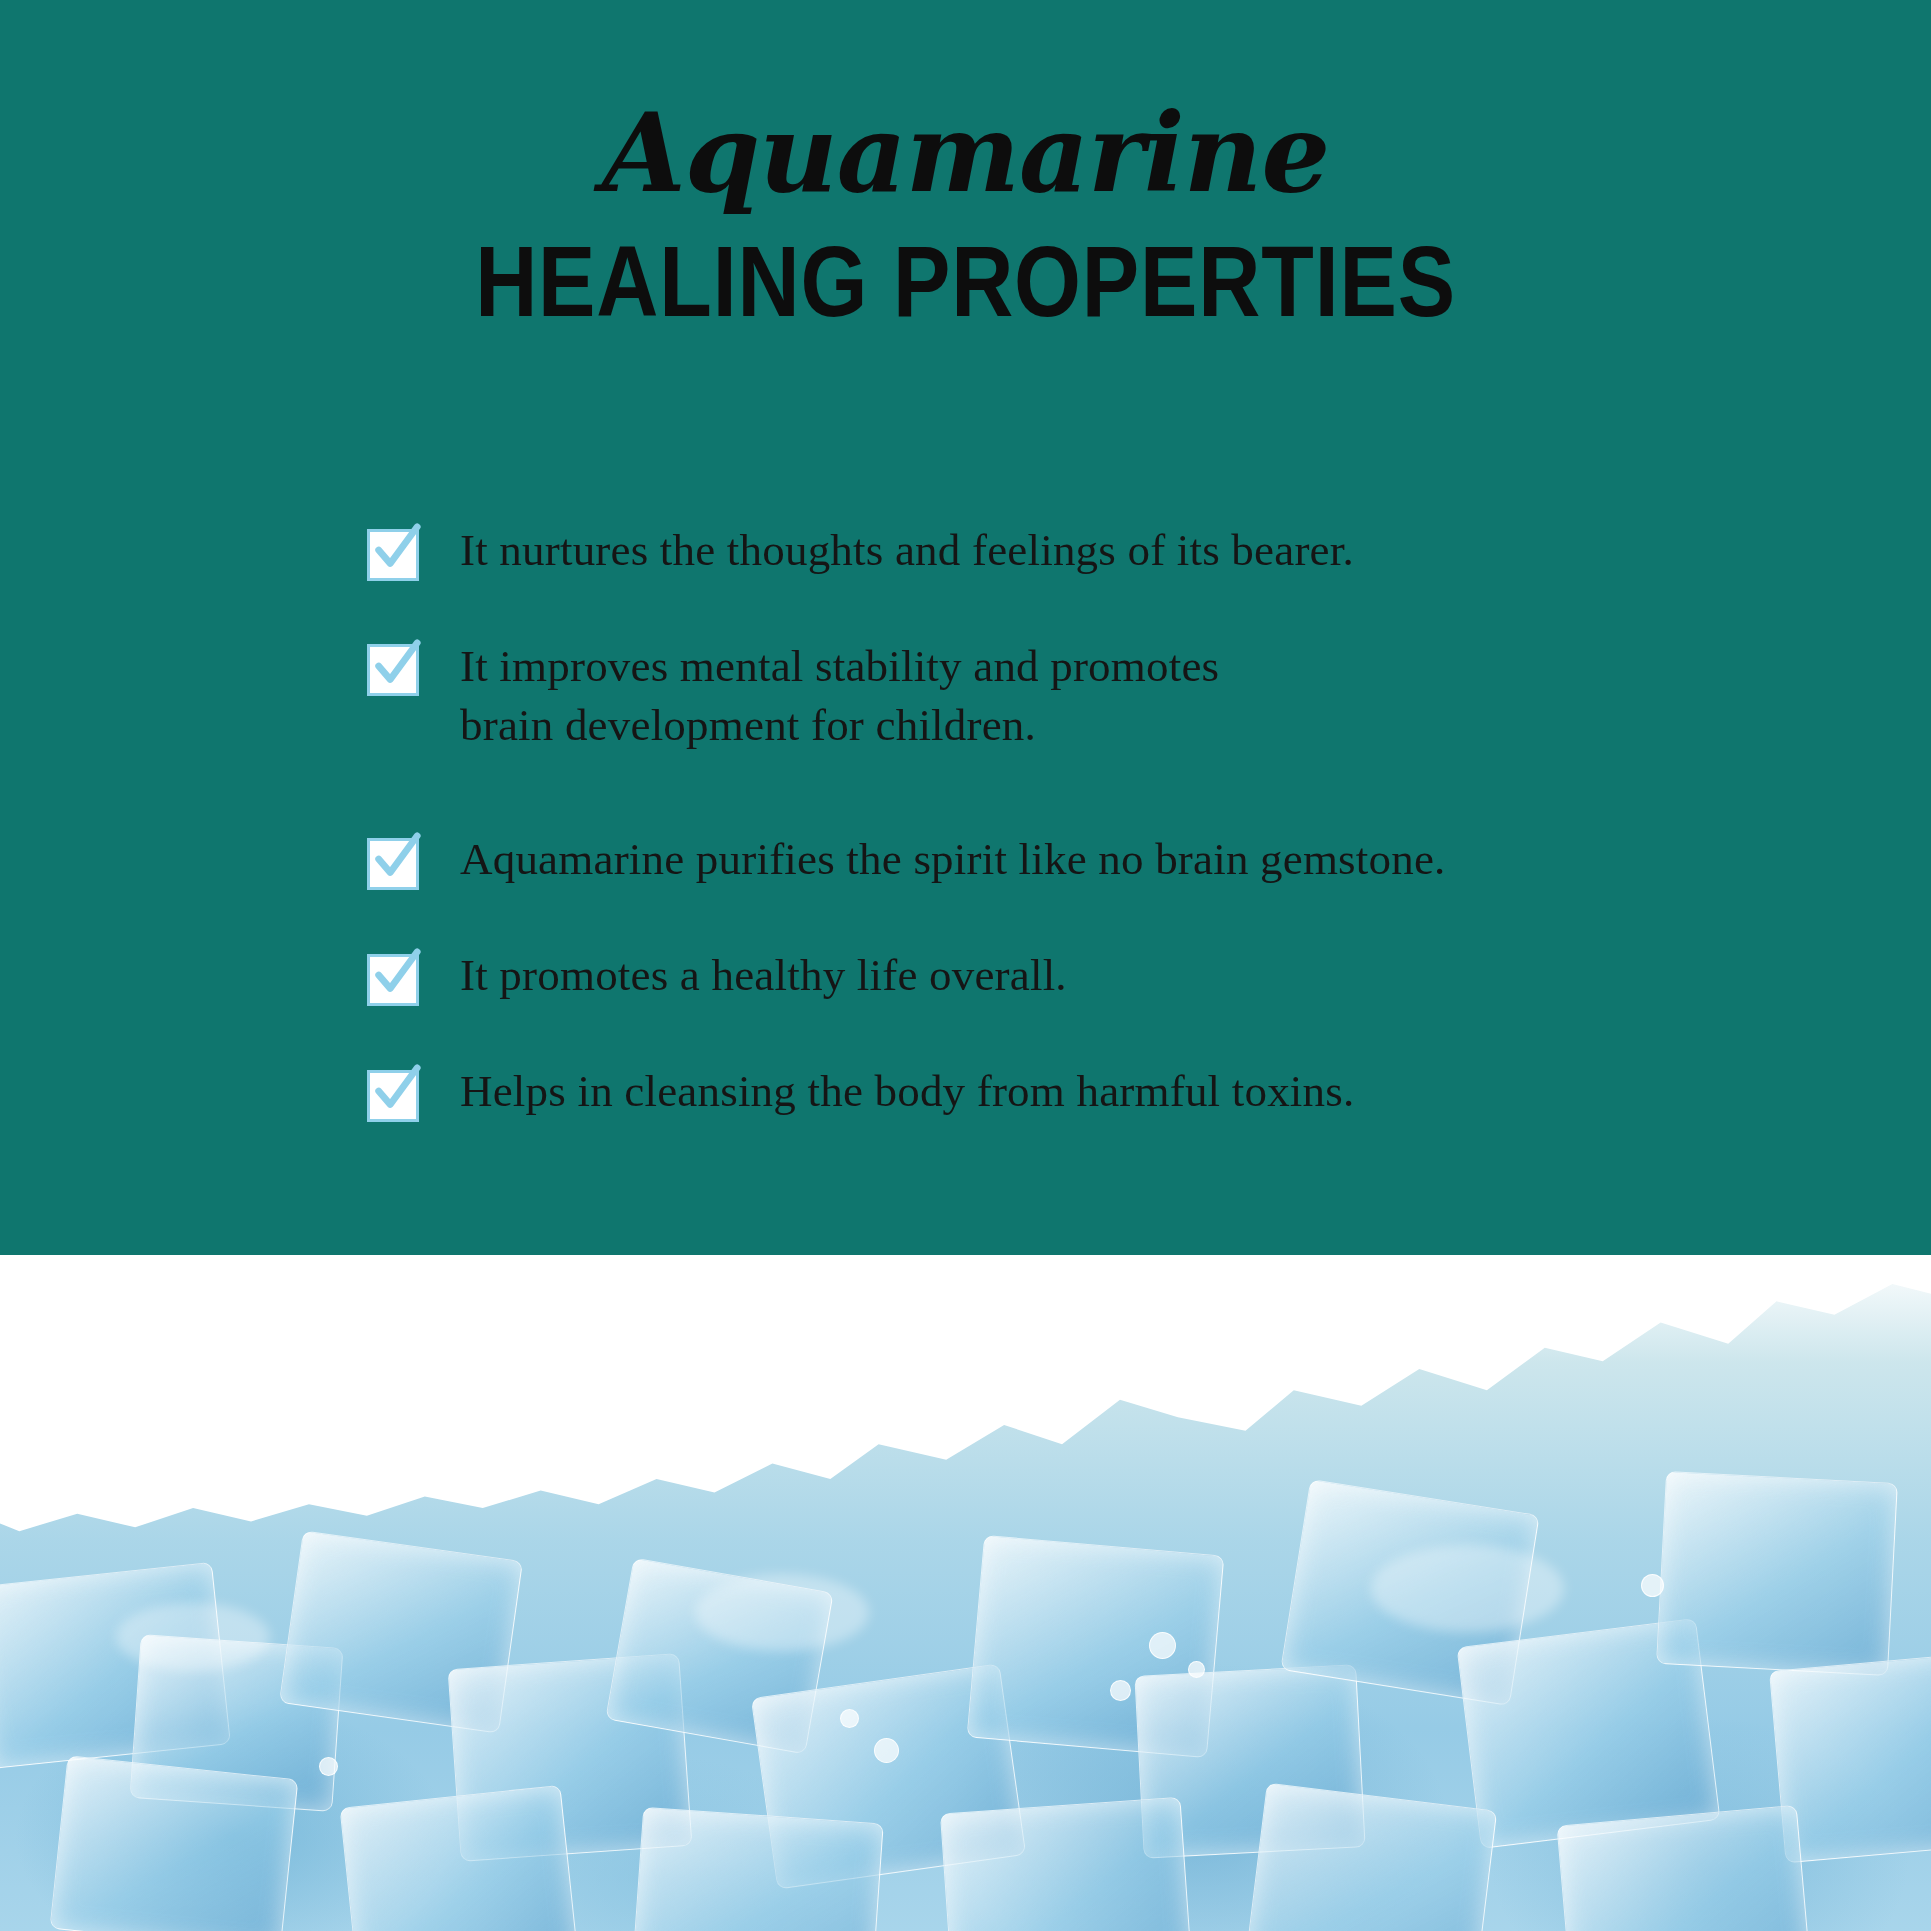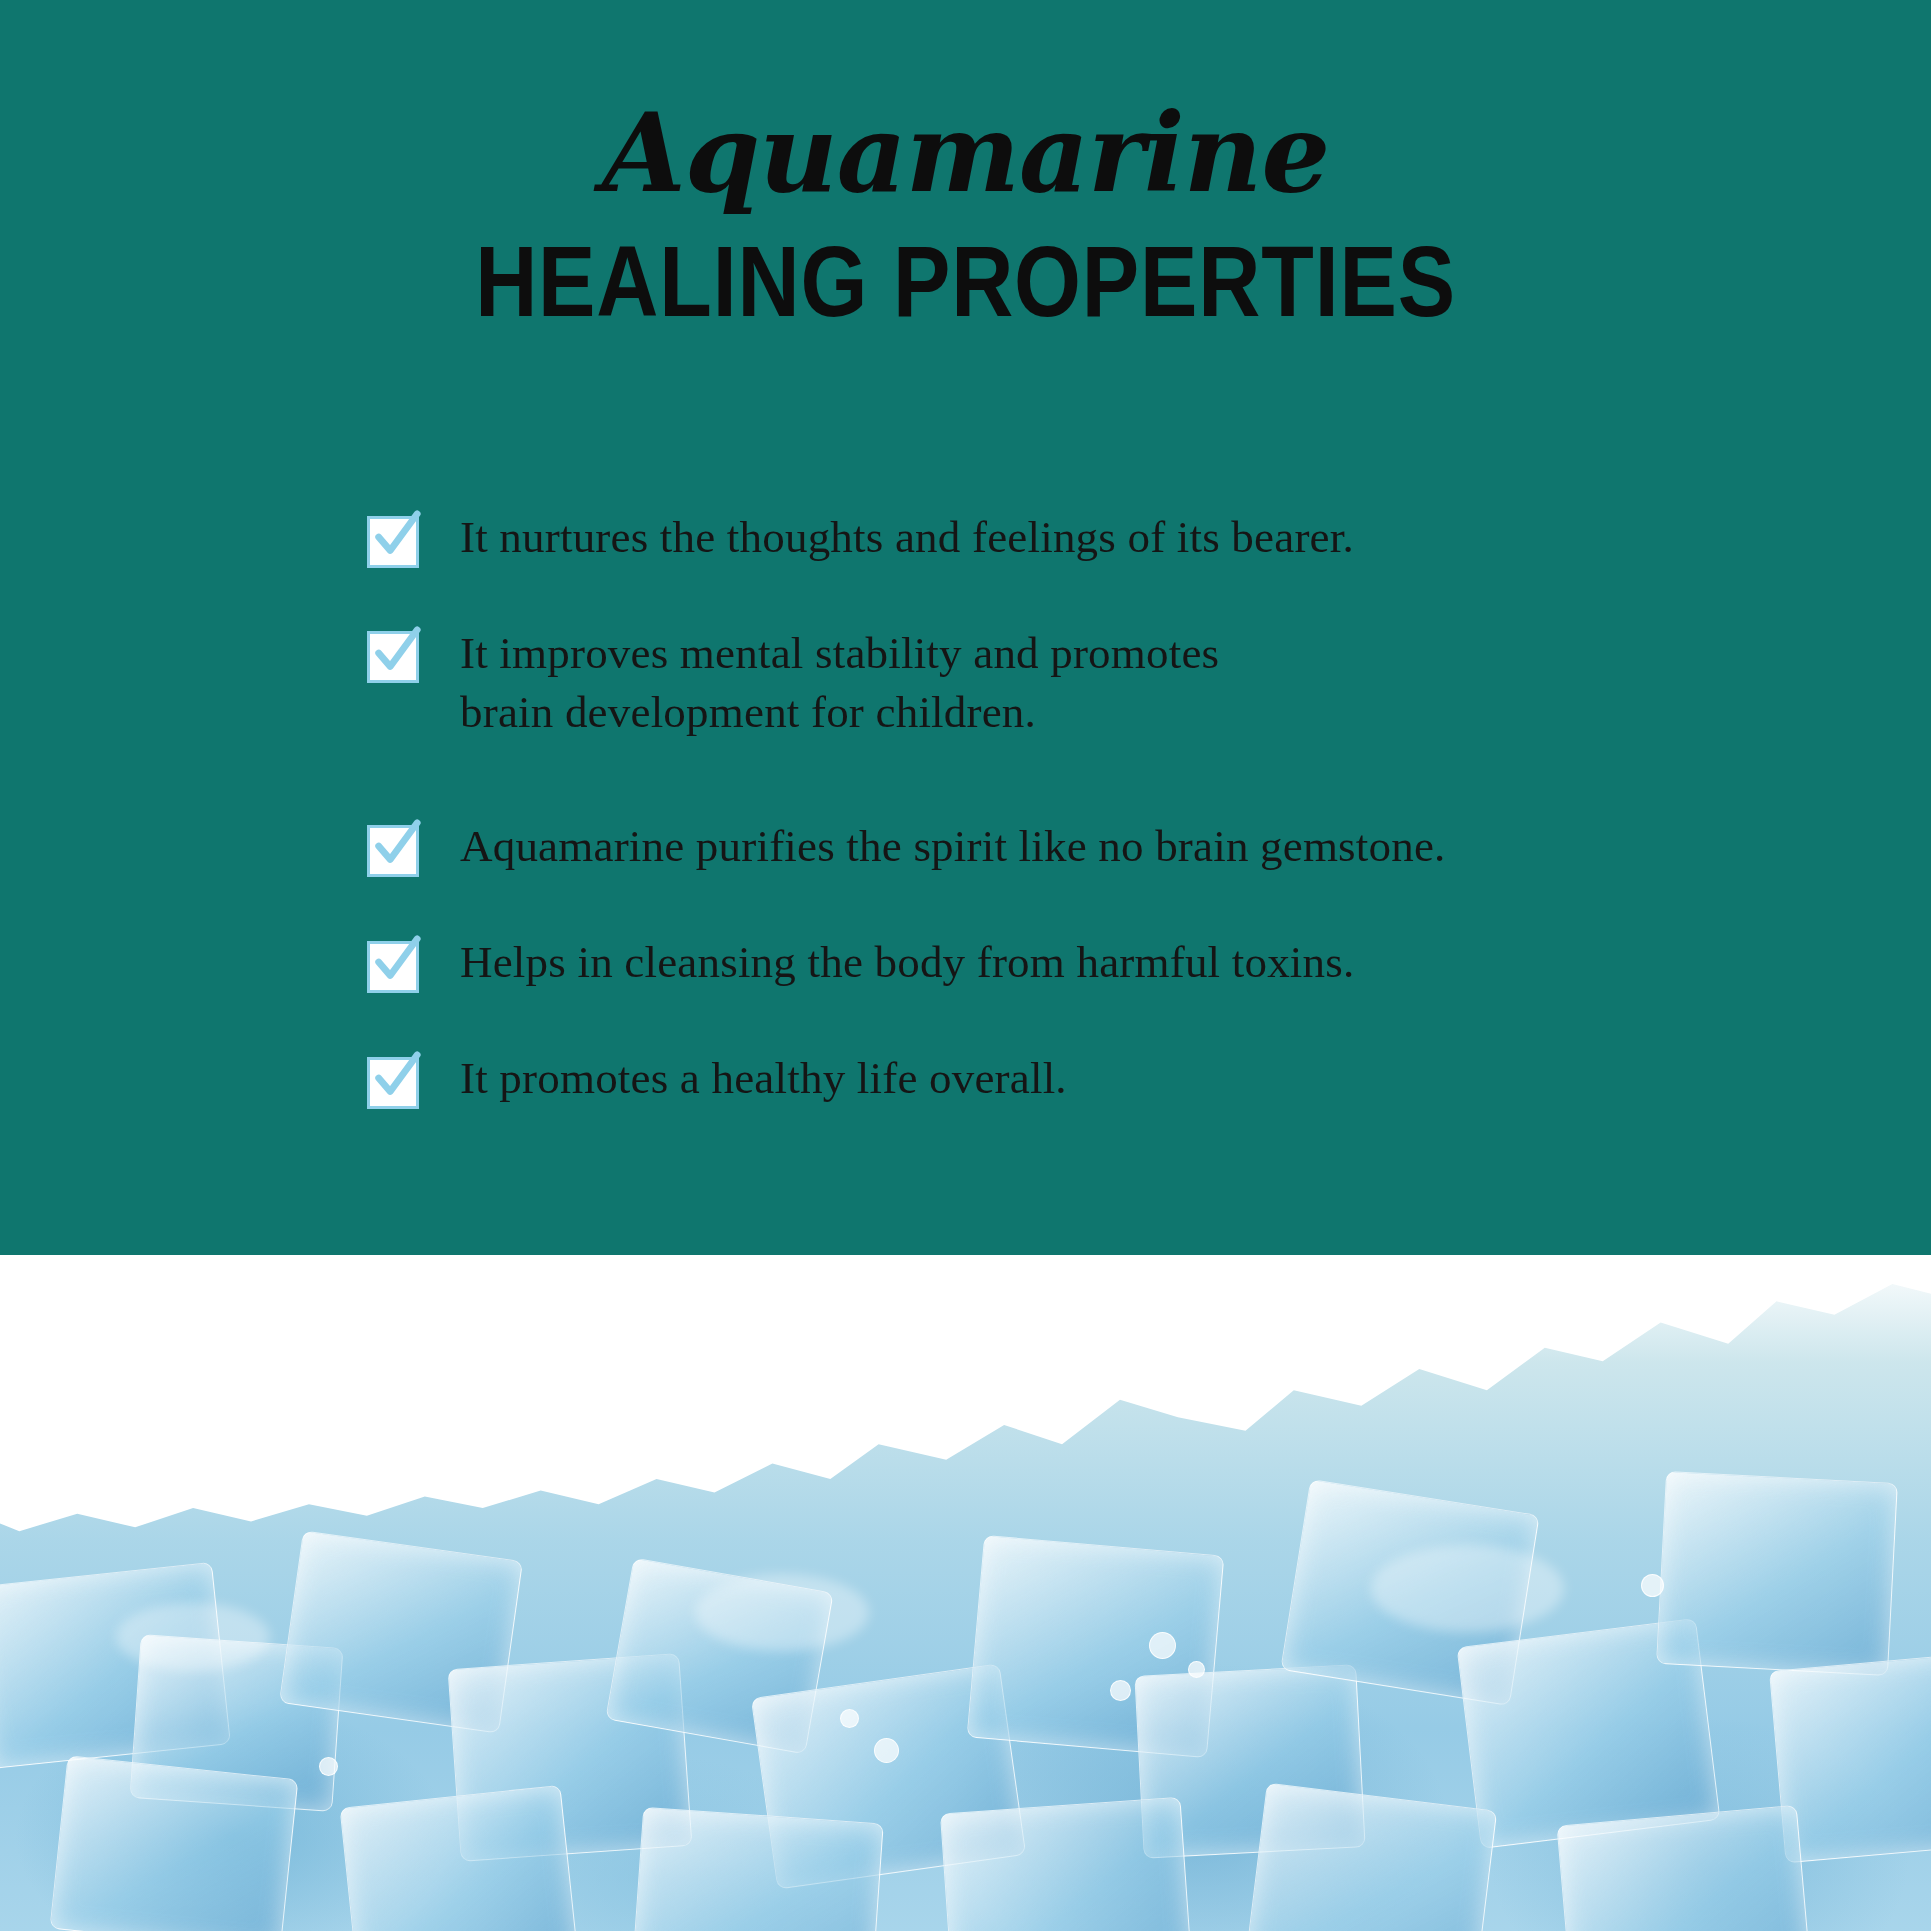--- a/index.html
+++ b/index.html
@@ -49,21 +49,21 @@
     letter-spacing: 1px;
     color: #0d0d0d;
     margin: 11.6px 0 0 0;
     transform: scaleX(0.86);
     transform-origin: center top;
   }
 
   
   .list {
     position: absolute;
-    top: 508px;
+    top: 521px;
     left: 367px;
     width: 1448px;
   }
   .list-item {
     display: flex;
     align-items: flex-start;
     margin-bottom: 56px;
   }
   .list-item.tight {
     margin-bottom: 75px;
@@ -191,31 +191,31 @@
       <span class="item-text">Aquamarine purifies the spirit like no brain gemstone.</span>
     </div>
 
     <div class="list-item">
       <span class="checkbox">
         <span class="box"></span>
         <svg viewBox="0 0 56 56" aria-hidden="true">
           <path d="M10 28 L22 42 L50 4" fill="none" stroke="#8fd0ea" stroke-width="7" stroke-linecap="round" stroke-linejoin="round"></path>
         </svg>
       </span>
+      <span class="item-text">It promotes a healthy life overall.</span>
+    </div>
+
+    <div class="list-item">
+      <span class="checkbox">
+        <span class="box"></span>
+        <svg viewBox="0 0 56 56" aria-hidden="true">
+          <path d="M10 28 L22 42 L50 4" fill="none" stroke="#8fd0ea" stroke-width="7" stroke-linecap="round" stroke-linejoin="round"></path>
+        </svg>
+      </span>
       <span class="item-text">Helps in cleansing the body from harmful toxins.</span>
-    </div>
-
-    <div class="list-item">
-      <span class="checkbox">
-        <span class="box"></span>
-        <svg viewBox="0 0 56 56" aria-hidden="true">
-          <path d="M10 28 L22 42 L50 4" fill="none" stroke="#8fd0ea" stroke-width="7" stroke-linecap="round" stroke-linejoin="round"></path>
-        </svg>
-      </span>
-      <span class="item-text">It promotes a healthy life overall.</span>
     </div>
 
   </div>
 
   <div class="ice">
     <div class="ice-bg"></div>
 
     <svg class="ice-mask" viewBox="0 0 2000 320" preserveAspectRatio="none">
       <path d="M0,0 L2000,0 L2000,40 L1960,30 L1900,62 L1840,48 L1790,92 L1720,70 L1660,110 L1600,96 L1540,140 L1470,118 L1410,156 L1340,140 L1290,182 L1220,168 L1160,150 L1100,196 L1040,176 L980,212 L910,196 L860,232 L800,216 L740,246 L680,232 L620,258 L560,244 L500,262 L440,250 L380,270 L320,258 L260,276 L200,262 L140,282 L80,268 L20,286 L0,278 Z" fill="#ffffff"></path>
     </svg>

